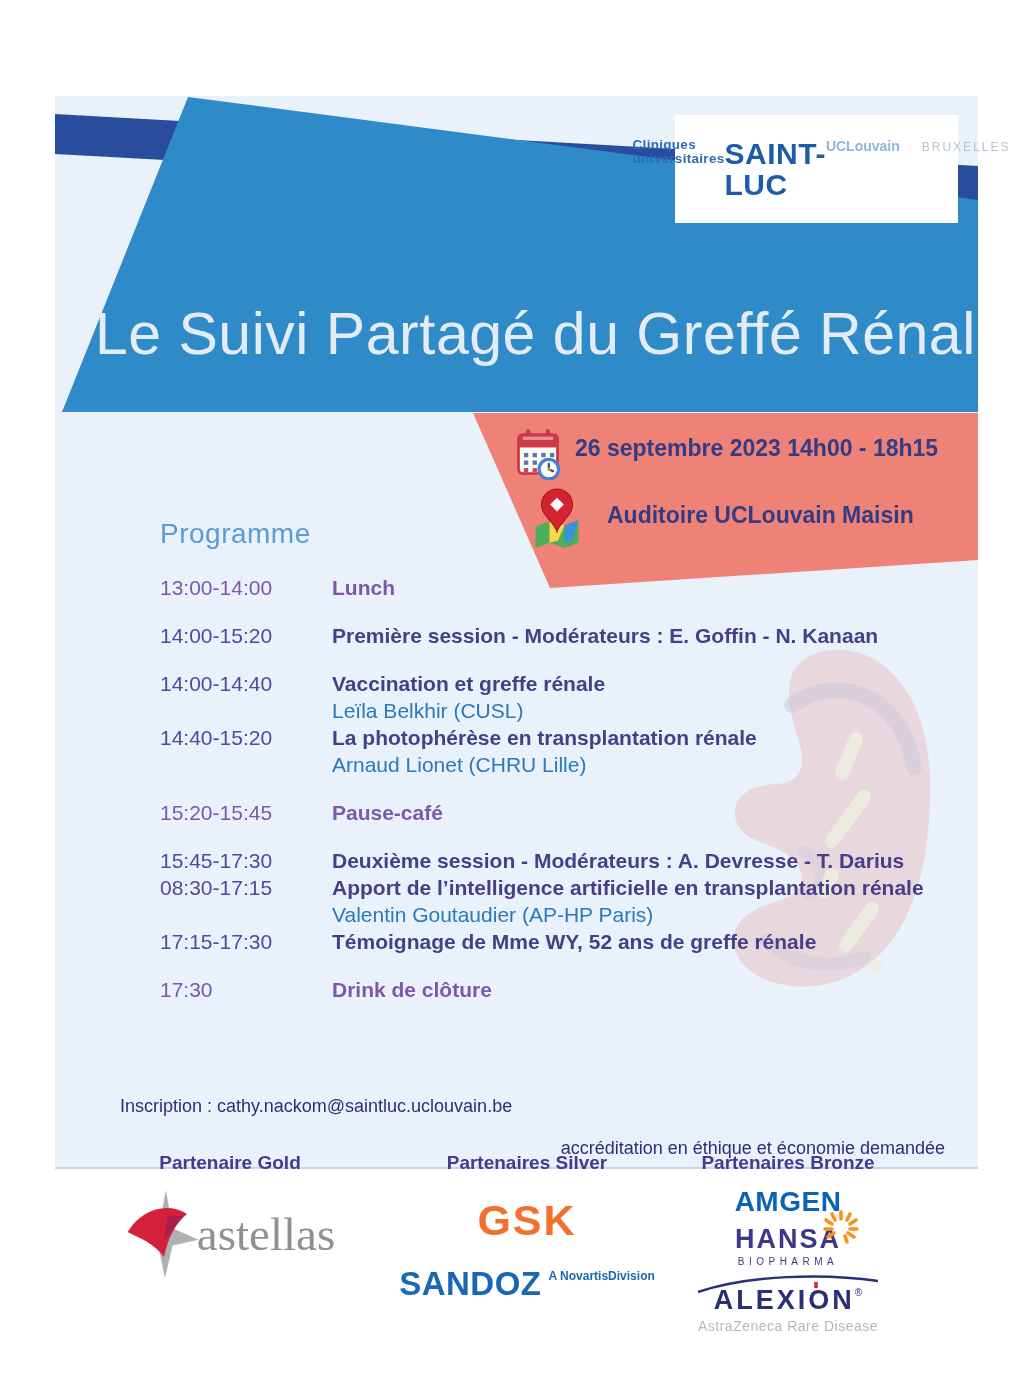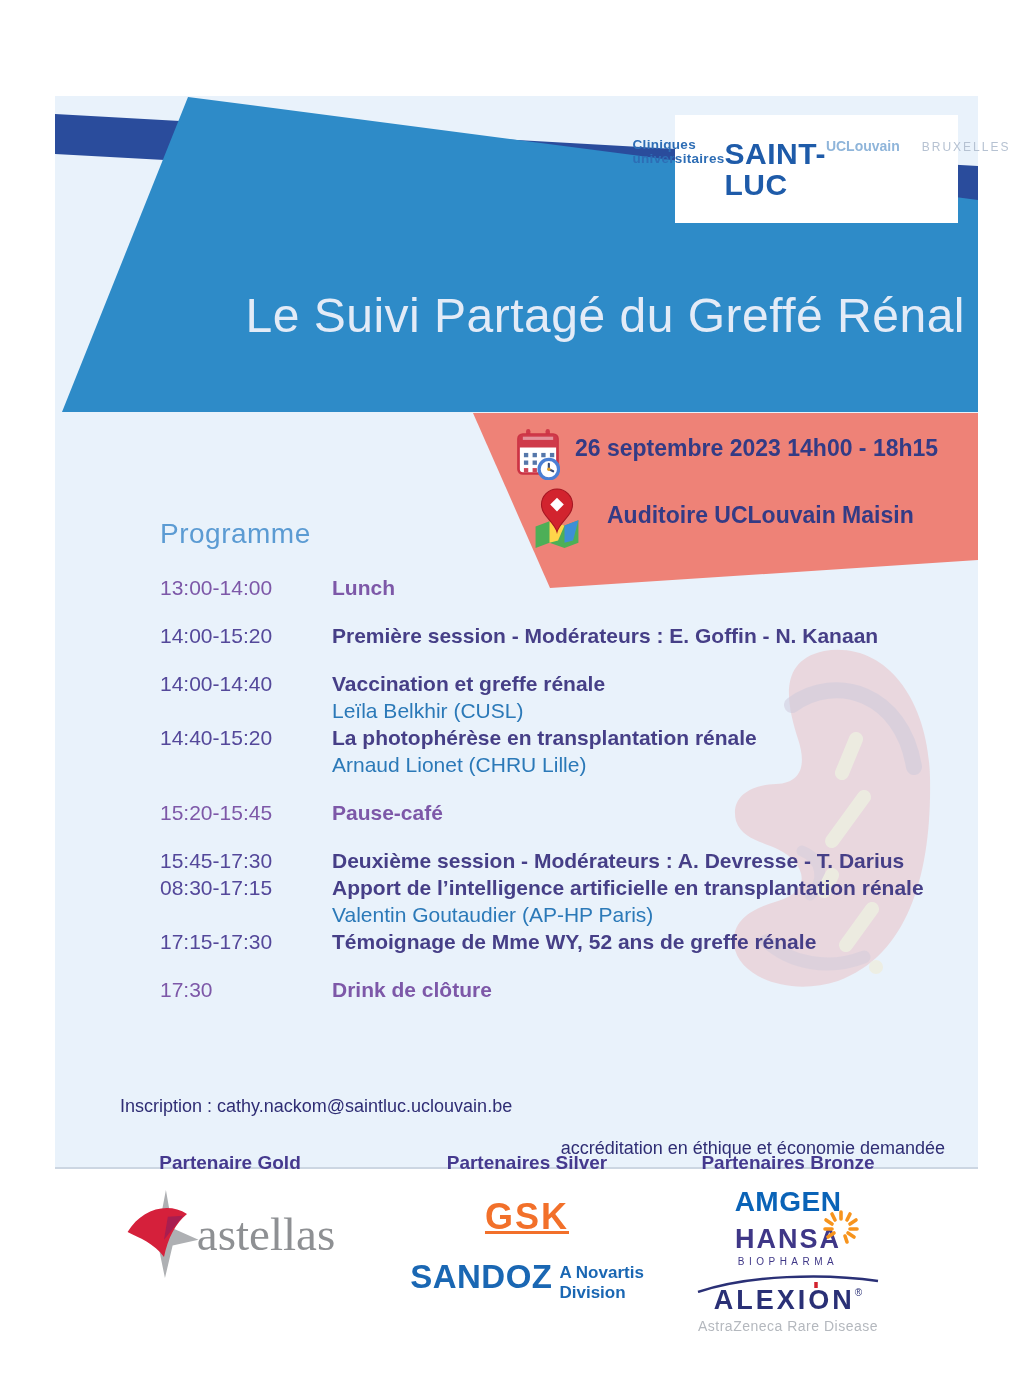--- a/index.html
+++ b/index.html
@@ -13,22 +13,22 @@
             z-index:5;display:flex;align-items:center;justify-content:center;gap:10px;}
   .logo-text{display:flex;flex-direction:row;line-height:1.05;}
   .logo-line1{font-size:13.5px;font-weight:700;color:#2d6db5;letter-spacing:.3px;}
   .logo-line2{font-size:30px;font-weight:700;color:#1e5ba9;letter-spacing:.5px;}
   .logo-line3{display:flex;align-items:baseline;gap:22px;margin-top:1px;}
   .logo-ucl{font-size:14px;font-weight:700;color:#8fb5da;}
   .logo-bxl{font-size:12px;color:#b6c2d2;letter-spacing:2px;}
   
   .formation{position:absolute;left:180px;top:112px;width:480px;text-align:center;z-index:4;
              font-size:31px;color:#dbe7f5;}
-  .main-title{position:absolute;left:40px;top:192px;width:870px;text-align:right;z-index:4;
-              font-size:48px;color:#e3ebf7;white-space:nowrap;letter-spacing:.5px;}
+  .main-title{position:absolute;left:40px;top:204px;width:870px;text-align:left;z-index:4;
+              font-size:59px;color:#e3ebf7;white-space:nowrap;letter-spacing:.5px;}
   
   .date-icon{position:absolute;left:461px;top:332px;z-index:4;}
   .date-text{position:absolute;left:520px;top:339px;z-index:4;font-size:23px;font-weight:700;color:#333b85;}
   .loc-icon{position:absolute;left:478px;top:392px;z-index:4;}
   .loc-text{position:absolute;left:552px;top:406px;z-index:4;font-size:23px;font-weight:700;color:#333b85;}
   
   .kidney{position:absolute;left:651px;top:549px;z-index:2;opacity:.5;}
   
   .prog-heading{position:absolute;left:105px;top:422px;z-index:3;font-size:28px;color:#5b9bd3;letter-spacing:.5px;}
   .schedule{position:absolute;left:105px;top:478px;width:815px;z-index:3;}
@@ -40,24 +40,24 @@
   .row .speaker{color:#2b79b8;}
   .inscription{position:absolute;left:65px;top:1000px;z-index:3;font-size:18px;color:#2f2d74;}
   .inscription a{color:#2f2d74;text-decoration:none;}
   .accreditation{position:absolute;right:33px;top:1042px;z-index:3;font-size:18px;color:#2f2d74;}
   
   .partner-col{position:absolute;top:1152px;width:280px;text-align:center;}
   .col-gold{left:90px;}  .col-silver{left:387px;}  .col-bronze{left:648px;}
   .partner-heading{font-size:19px;font-weight:700;color:#45398e;margin-bottom:8px;}
   .astellas-row{display:flex;align-items:center;justify-content:center;margin-top:14px;}
   .astellas-word{font-family:"Liberation Serif",serif;font-size:47px;color:#8e9093;margin-left:-6px;}
-  .gsk-word{font-size:36px;font-weight:800;color:#f2702a;letter-spacing:2px;margin-top:22px;text-decoration:underline;}
+  .gsk-word{font-size:43px;font-weight:800;color:#f2702a;letter-spacing:2px;margin-top:22px;}
   .sandoz-row{display:flex;align-items:flex-start;justify-content:center;gap:7px;margin-top:22px;}
   .sandoz-word{font-size:33px;font-weight:800;color:#1a67b3;letter-spacing:.5px;line-height:1;}
-  .sandoz-sub{display:flex;flex-direction:column;text-align:left;font-size:17px;font-weight:700;
+  .sandoz-sub{display:flex;flex-direction:row;text-align:left;font-size:12px;font-weight:700;
               color:#1a67b3;line-height:1.15;margin-top:3px;}
   .amgen-word{font-size:28px;font-weight:800;color:#0a63b7;letter-spacing:.5px;margin-top:12px;}
   .hansa-block{position:relative;display:inline-block;margin-top:8px;}
   .hansa-burst{position:absolute;right:-22px;top:-22px;}
   .hansa-word{font-size:27px;font-weight:800;color:#3f3787;letter-spacing:2px;line-height:1;}
   .hansa-sub{font-size:10px;color:#3f3787;letter-spacing:4.5px;margin-top:3px;text-align:center;}
   .alexion-block{position:relative;display:inline-block;margin-top:18px;}
   .alexion-arc{position:absolute;left:-4px;top:-14px;}
   .alexion-word{font-size:27px;font-weight:700;color:#2a3076;letter-spacing:3px;line-height:1;}
   .alexion-reg{font-size:10px;color:#2a3076;vertical-align:top;}

